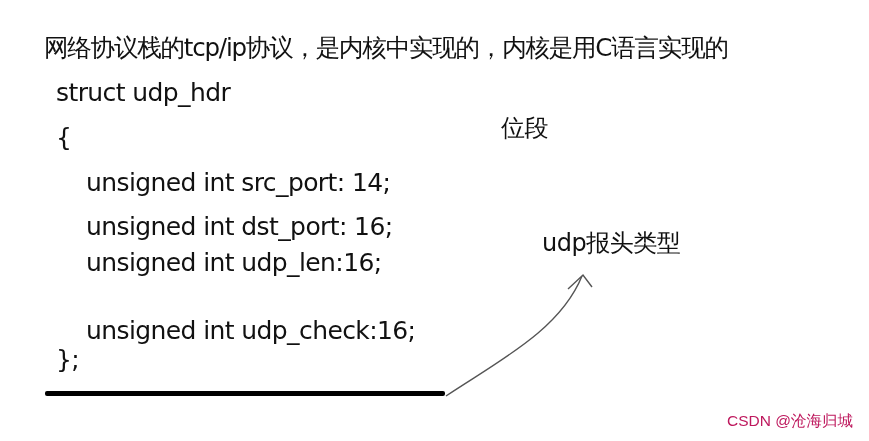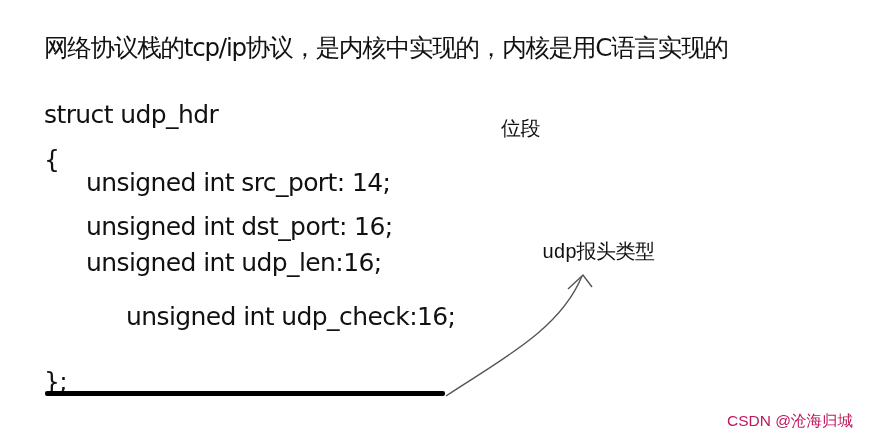--- a/index.html
+++ b/index.html
@@ -1,45 +1,45 @@
 <!DOCTYPE html>
 <html><head>
   <meta charset="utf-8">
   <style>
     html, body { margin: 0; padding: 0; background: #ffffff; }
     body { width: 869px; height: 441px; position: relative; overflow: hidden;
       font-family: "DejaVu Sans", "Liberation Sans", sans-serif; color: #111; }
     .line { position: absolute; white-space: nowrap; font-size: 25px; line-height: 30px; letter-spacing: -0.6px; text-align: center; }
     .intro { left: 44px; top: 33px; letter-spacing: -1.2px; font-size: 24.5px; }
-    .code { left: 44px; margin-top: 22px; }
+    .code { left: 56px; }
     .indent { left: 86px; }
-    .note { position: absolute; white-space: nowrap; font-size: 20px; line-height: 30px; letter-spacing: -0.5px; }
+    .note { position: absolute; white-space: nowrap; font-size: 24px; line-height: 30px; letter-spacing: -0.5px; }
     .rule { position: absolute; left: 45px; top: 391px; width: 400px; height: 5px; background: #000; border-radius: 2px; }
     .watermark { position: absolute; right: 16px; top: 411px; font-size: 15.5px; color: #be185d;
       font-family: "Liberation Sans", sans-serif; white-space: nowrap; }
     svg.arrow { position: absolute; left: 0; top: 0; pointer-events: none; }
   </style>
 </head>
 <body>
 
 <div class="line intro">网络协议栈的tcp/ip协议，是内核中实现的，内核是用C语言实现的</div>
 
 <div>
   <div class="line code" style="top:78px;">struct udp_hdr</div>
   <div class="line code" style="top:123px;">{</div>
   <div class="line indent" style="top:168px;">unsigned int src_port: 14;</div>
   <div class="line indent" style="top:212px;">unsigned int dst_port: 16;</div>
   <div class="line indent" style="top:248px;">unsigned int udp_len:16;</div>
-  <div class="line indent" style="top:302px;margin-left:40px;">unsigned int udp_check:16;</div>
+  <div class="line indent" style="top:316px;">unsigned int udp_check:16;</div>
   <div class="line code" style="top:345px;">};</div>
 </div>
 
 <div class="rule"></div>
 
 <div class="note" style="left:501px; top:113px;">位段</div>
-<div class="note" style="left:542px; top:238px;font-family:Liberation Mono, monospace;">udp报头类型</div>
+<div class="note" style="left:542px; top:228px;">udp报头类型</div>
 
 <svg class="arrow" width="869" height="441" viewBox="0 0 869 441">
   <path d="M446 396 C 500 360, 560 330, 582 276" stroke="#555" stroke-width="1.4" fill="none"></path>
   <path d="M568 289 L583 275 L592 287" stroke="#555" stroke-width="1.4" fill="none"></path>
 </svg>
 
 <div class="watermark">CSDN @沧海归城</div>
 
 </body></html>

